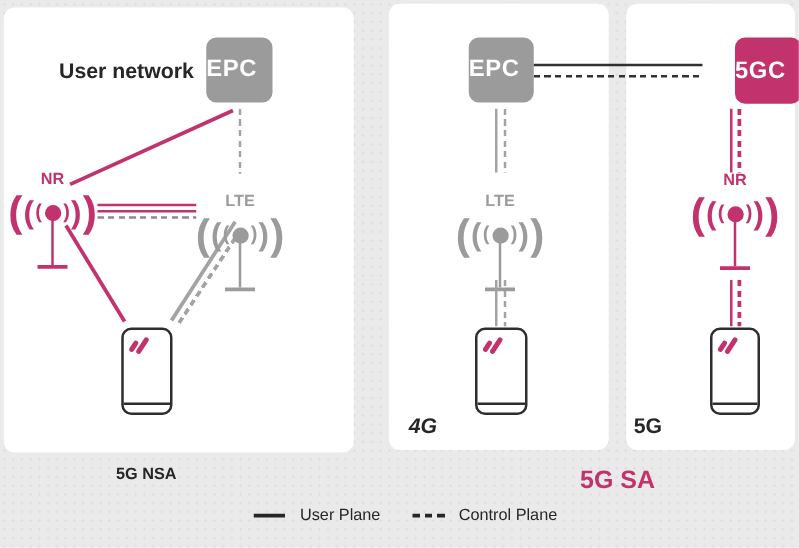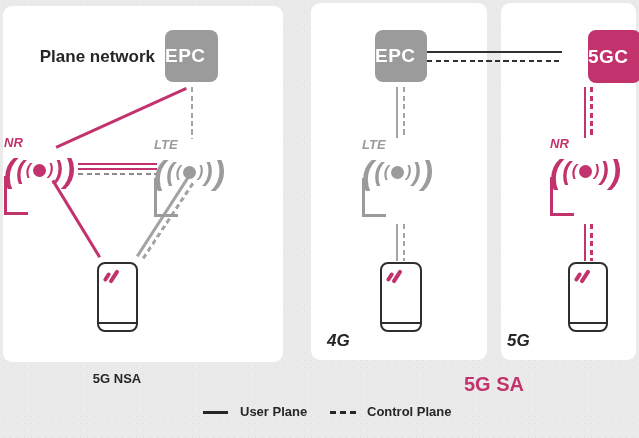--- a/index.html
+++ b/index.html
@@ -14,54 +14,54 @@
   .line{position:absolute;}
   .lh{height:2.5px;background:currentColor;}
   .lv{width:2.5px;background:currentColor;}
   .dh{height:2.5px;background-image:repeating-linear-gradient(to right,currentColor 0,currentColor 5px,transparent 5px,transparent 8.5px);}
   .dv{width:2.5px;background-image:repeating-linear-gradient(to bottom,currentColor 0,currentColor 5px,transparent 5px,transparent 8.5px);}
   .rot{transform-origin:0 50%;}
 
   .netbox{position:absolute;border-radius:8px;color:#fff;font-weight:700;font-size:19px;
     display:flex;align-items:center;letter-spacing:.5px;}
 
-  .antenna{position:absolute;width:76px;display:flex;flex-direction:column;align-items:flex-start;font-style:italic;}
+  .antenna{position:absolute;width:76px;display:flex;flex-direction:column;align-items:center;}
   .ant-label{font-size:13px;font-weight:700;height:15px;line-height:15px;text-align:center;}
   .ant-row{display:flex;align-items:center;height:40px;font-weight:700;line-height:1;}
   .arc1{font-size:34px;}
   .arc2{font-size:25px;margin:0 1px;}
   .arc3{font-size:16px;}
   .ant-dot{width:13px;height:13px;border-radius:50%;background:currentColor;margin:0 2px;}
   .ant-mast{width:2.5px;height:36px;background:currentColor;margin-top:-14px;}
   .ant-bar{width:24px;height:2.5px;background:currentColor;}
 
   .phone{position:absolute;width:41px;height:70px;background:#fff;border:2.5px solid #2e2e2e;
     border-radius:8px;box-sizing:border-box;}
   .phone-line{position:absolute;left:0;right:0;bottom:6px;height:2.5px;background:#2e2e2e;}
   .slash{position:absolute;width:4px;border-radius:2px;background:var(--magenta,#c2336e);transform:rotate(33deg);}
   .slash.s1{left:6px;top:8px;height:10px;}
   .slash.s2{left:13px;top:5px;height:15px;}
 
   .caption{position:absolute;font-weight:700;color:var(--text_dark,#262626);}
   .core-label{position:absolute;left:25px;top:47px;width:130px;text-align:right;
     font-size:17px;font-weight:700;color:var(--text_dark,#262626);}
-  .legend-label{position:absolute;font-size:13px;font-weight:700;color:var(--text_dark,#262626);}
+  .legend-label{position:absolute;font-size:13px;font-weight:400;color:var(--text_dark,#262626);}
   .mag{color:var(--magenta,#c2336e);}
-  .gry{color:var(--gray,#9b9b9b);}
+  .gry{color:var(--gray,#9b9b9b);margin-top:16px;}
 </style>
 </head>
 <body>
 
 <div id="canvas">
 
   <div class="panel" style="left:3px;top:6px;width:280px;height:356px;"></div>
   <div class="panel" style="left:311px;top:3px;width:176px;height:357px;"></div>
   <div class="panel" style="left:501px;top:3px;width:135px;height:357px;"></div>
 
-  <div class="core-label">Plane network</div>
+  <div class="core-label">User network</div>
 
   <div class="netbox" style="left:165px;top:30px;width:53px;height:52px;background:var(--gray,#9b9b9b);">
     <span>EPC</span>
   </div>
 
   <div class="line lh rot" style="left:56px;top:145.75px;width:143px;color:var(--magenta,#c2336e);transform:rotate(-24.4deg);"></div>
   <div class="line dv" style="left:190.8px;top:87px;height:52px;color:var(--line_gray,#a3a3a3);"></div>
   <div class="line lh" style="left:78px;top:162.5px;width:79px;color:var(--magenta,#c2336e);"></div>
   <div class="line lh" style="left:78px;top:167.5px;width:79px;color:var(--magenta,#c2336e);"></div>
   <div class="line dh" style="left:78px;top:172.5px;width:79px;color:var(--line_mauve,#8e8691);"></div>
@@ -167,21 +167,21 @@
 
   <div class="line lv" style="left:583.75px;top:224px;height:37px;color:var(--magenta,#c2336e);"></div>
   <div class="line dv" style="left:590.25px;top:224px;height:37px;color:var(--magenta,#c2336e);"></div>
 
   <div class="phone" style="left:568px;top:262px;width:40px;">
     <span class="slash s1"></span>
     <span class="slash s2"></span>
     <div class="phone-line"></div>
   </div>
 
-  <div class="caption" style="left:507px;top:331px;font-size:17px;font-style:italic;">5G</div>
+  <div class="caption" style="left:507px;top:331px;font-size:17px;">5G</div>
 
   <div class="caption mag" style="left:434px;top:373px;width:120px;text-align:center;font-size:20px;color:var(--magenta,#c2336e);">5G SA</div>
 
   <div class="line lh" style="left:203px;top:411px;width:25px;color:var(--text_dark,#262626);"></div>
   <div class="legend-label" style="left:240px;top:404px;">User Plane</div>
   <div class="line" style="left:330px;top:411px;width:29px;height:2.5px;color:var(--text_dark,#262626);
               background-image:repeating-linear-gradient(to right,currentColor 0,currentColor 6px,transparent 6px,transparent 10px);"></div>
   <div class="legend-label" style="left:367px;top:404px;">Control Plane</div>
 
 </div>

